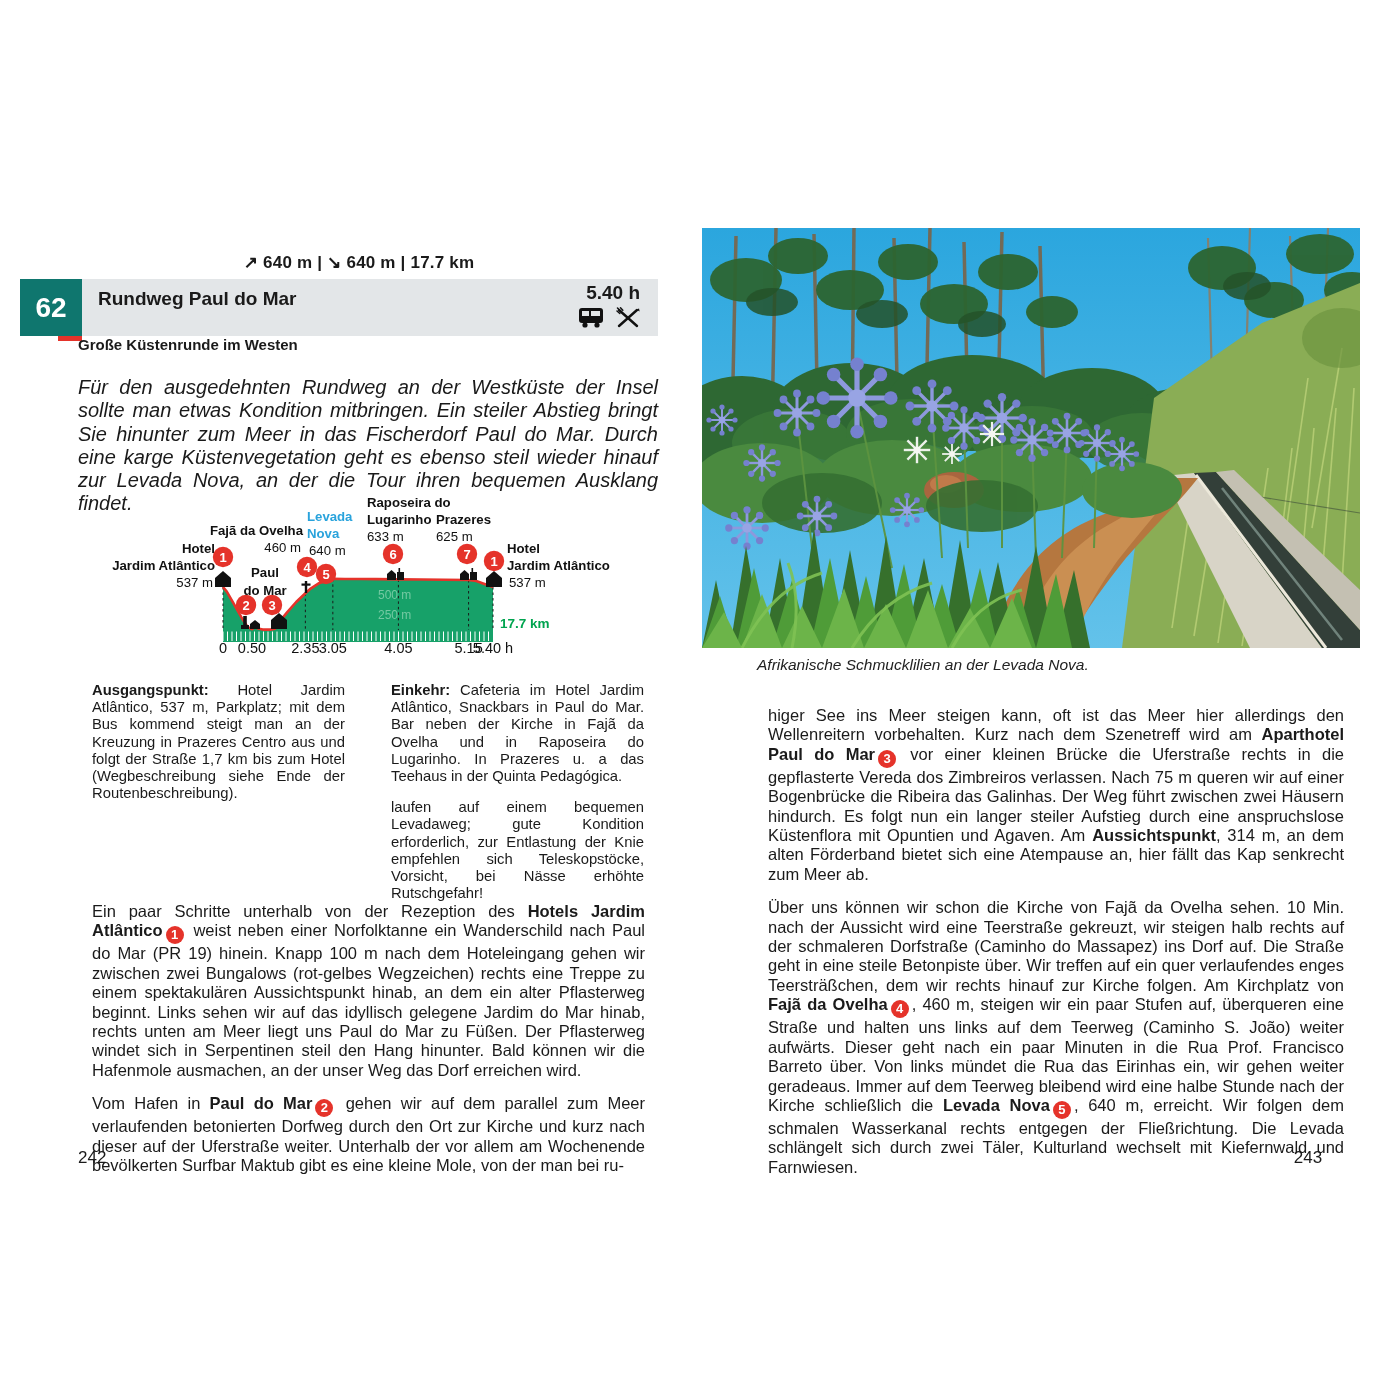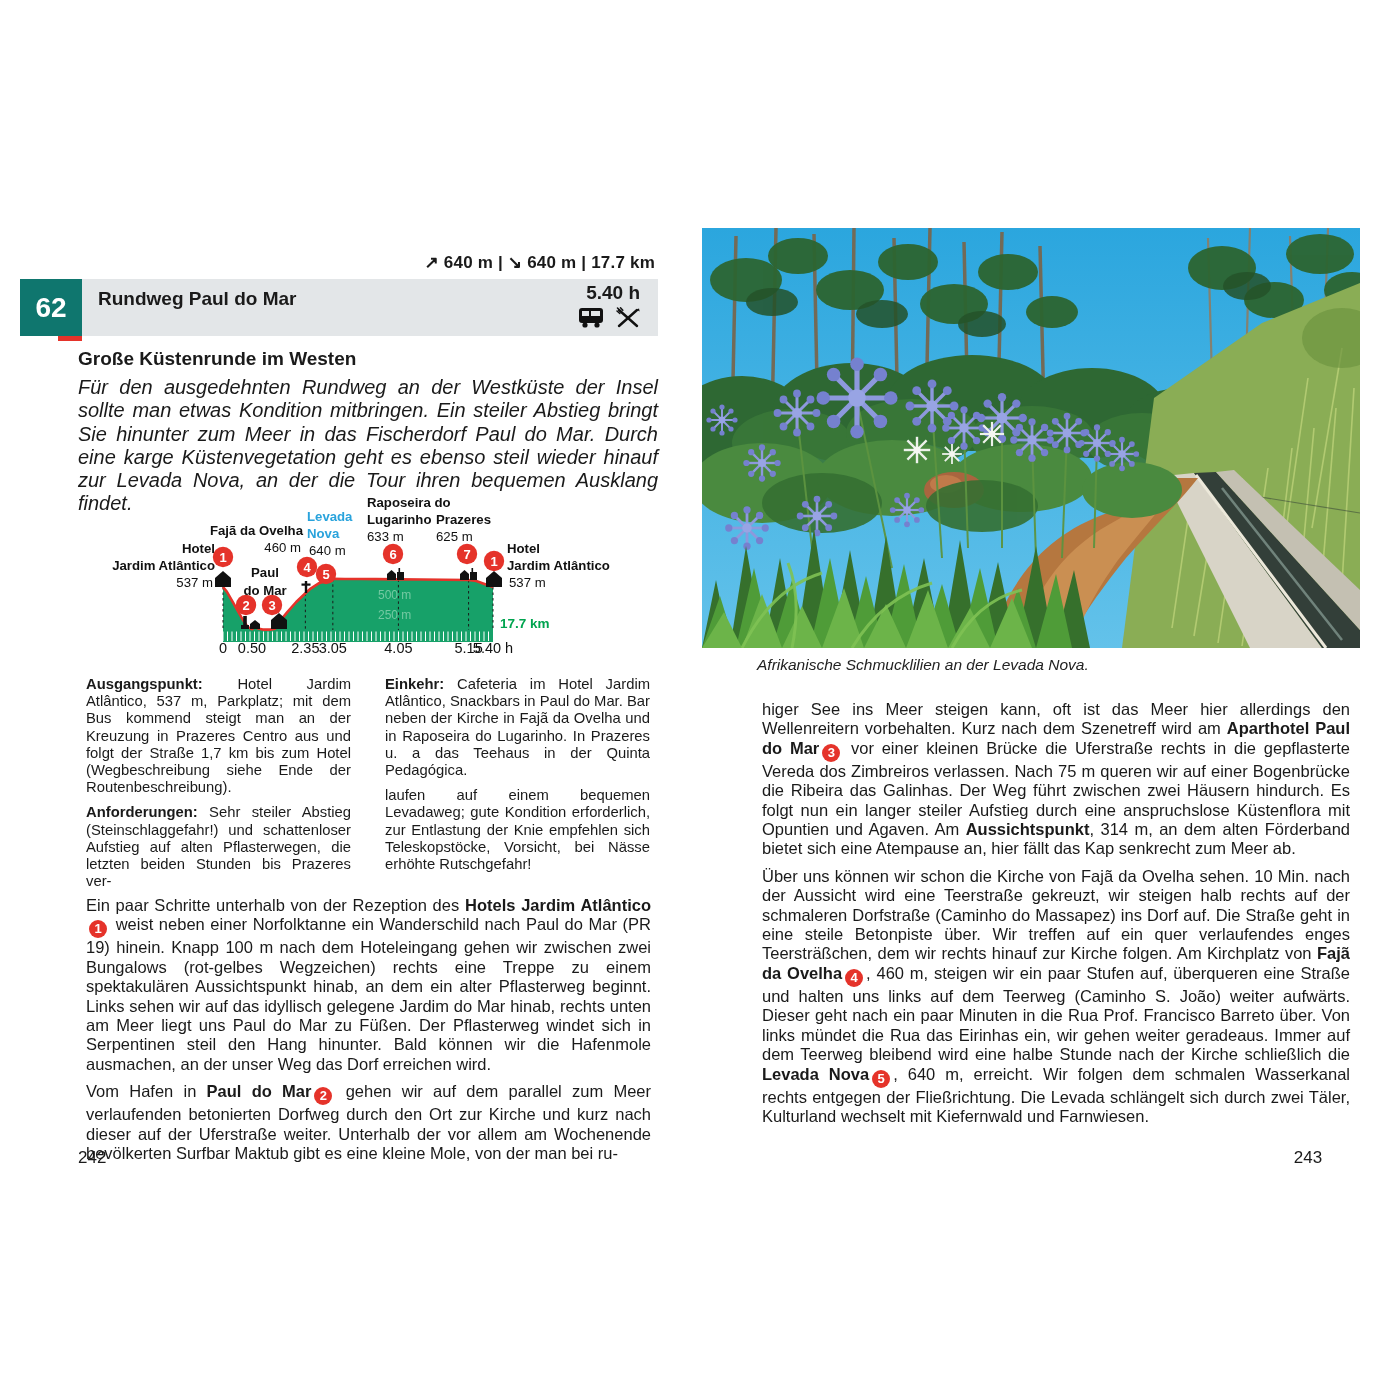--- a/index.html
+++ b/index.html
@@ -1,41 +1,41 @@
 <!DOCTYPE html>
 <html><head>
 <meta charset="utf-8">
 <style>
   html,body{margin:0;padding:0;background:#fff;}
   #canvas{position:relative;width:1400px;height:1400px;background:#ffffff;
           font-family:"Liberation Sans", sans-serif;color:#1a1a1a;overflow:hidden;}
   .abs{position:absolute;}
 
   
-  #stats-line{left:75px;top:252px;width:580px;text-align:right;font-size:17px;font-weight:bold;letter-spacing:.2px;}
+  #stats-line{left:69px;top:252px;width:580px;text-align:center;font-size:17px;font-weight:bold;letter-spacing:.2px;}
   #top-badge{left:20px;top:255px;width:62px;height:24px;background:#067f41;color:#fff;
              font-weight:bold;font-size:15px;text-align:center;line-height:24px;letter-spacing:1px;margin-top:31px;}
   #route-number{left:20px;top:279px;width:62px;height:57px;background:#0f766e;color:#fff;
                 font-weight:bold;font-size:28px;text-align:center;line-height:57px;}
   #red-tab{left:58px;top:336px;width:24px;height:5px;background:#e5332a;}
   #title-bar{left:82px;top:279px;width:576px;height:57px;background:#e3e6e8;}
   #route-title{left:98px;top:288px;font-size:19px;font-weight:bold;}
   #duration{left:400px;top:282px;width:240px;text-align:right;font-size:19px;font-weight:bold;}
   #hdr-icons{left:400px;top:307px;width:240px;text-align:right;}
   #hdr-icons svg{vertical-align:middle;margin-left:6px;}
 
-  #subheading{left:78px;top:348px;font-size:19px;font-weight:bold;}
+  #subheading{left:78px;top:336px;font-size:15px;font-weight:bold;}
   #intro{left:78px;top:376px;width:580px;font-size:20px;line-height:23.3px;font-style:italic;text-align:justify;}
 
   #chart{left:95px;top:487px;width:560px;height:180px;}
   #chart svg{font-family:"Liberation Sans", sans-serif;}
 
   .infocols{left:78px;top:668px;width:580px;display:flex;gap:18px;}
   .infocol{width:281px;font-size:14.8px;line-height:17.2px;text-align:justify;}
-  .infocol .para, .body .para{margin:8px;}
+  .infocol .para, .body .para{margin:14px;}
 
   .body{font-size:16.5px;line-height:19.4px;text-align:justify;}
   #body-left{left:78px;top:888px;width:581px;}
   #body-right{left:754px;top:692px;width:604px;}
 
   .marker{display:inline-block;width:18px;height:18px;border-radius:50%;background:#e5332a;
           color:#fff;font-weight:bold;font-size:13px;line-height:18px;text-align:center;
           margin:0 3px;vertical-align:-3px;}
 
   .pagenum{font-size:17px;}
@@ -212,21 +212,20 @@
         <text x="341" y="54" text-anchor="start" font-size="13.2" fill="#111" font-weight="normal">625 m</text>
         <text x="412" y="66" text-anchor="start" font-size="13.2" fill="#111" font-weight="bold">Hotel</text>
         <text x="412" y="83" text-anchor="start" font-size="13.2" fill="#111" font-weight="bold">Jardim Atlântico</text>
         <text x="414" y="100" text-anchor="start" font-size="13.2" fill="#111" font-weight="normal">537 m</text>
       </svg>
   </div>
 
   <div class="abs infocols">
     <div class="infocol">
         <div class="para"><b>Ausgangspunkt:</b><span> Hotel Jardim Atlântico, 537 m, Parkplatz; mit dem Bus kommend steigt man an der Kreuzung in Prazeres Centro aus und folgt der Straße 1,7 km bis zum Hotel (Wegbeschreibung siehe Ende der Routenbeschreibung).</span></div>
-        <div class="para"><b>Anforderungen:</b><span> Sehr steiler Abstieg (Steinschlaggefahr!) und schattenloser Aufstieg auf alten Pflasterwegen, die letzten beiden Stunden bis Prazeres ver-</span></div>
       </div>
     <div class="infocol">
         <div class="para"><b>Einkehr:</b><span> Cafeteria im Hotel Jardim Atlântico, Snackbars in Paul do Mar. Bar neben der Kirche in Fajã da Ovelha und in Raposeira do Lugarinho. In Prazeres u. a das Teehaus in der Quinta Pedagógica.</span></div>
         <div class="para"><span>laufen auf einem bequemen Levadaweg; gute Kondition erforderlich, zur Entlastung der Knie empfehlen sich Teleskopstöcke, Vorsicht, bei Nässe erhöhte Rutschgefahr!</span></div>
       </div>
   </div>
 
   <div class="abs body" id="body-left">
       <div class="para"><span>Ein paar Schritte unterhalb von der Rezeption des </span><b>Hotels Jardim Atlântico</b><span class="marker">1</span><span> weist neben einer Norfolktanne ein Wanderschild nach Paul do Mar (PR 19) hinein. Knapp 100 m nach dem Hoteleingang gehen wir zwischen zwei Bungalows (rot-gelbes Wegzeichen) rechts eine Treppe zu einem spektakulären Aussichtspunkt hinab, an dem ein alter Pflasterweg beginnt. Links sehen wir auf das idyllisch gelegene Jardim do Mar hinab, rechts unten am Meer liegt uns Paul do Mar zu Füßen. Der Pflasterweg windet sich in Serpentinen steil den Hang hinunter. Bald können wir die Hafenmole ausmachen, an der unser Weg das Dorf erreichen wird.</span></div>
       <div class="para"><span>Vom Hafen in </span><b>Paul do Mar</b><span class="marker">2</span><span> gehen wir auf dem parallel zum Meer verlaufenden betonierten Dorfweg durch den Ort zur Kirche und kurz nach dieser auf der Uferstraße weiter. Unterhalb der vor allem am Wochenende bevölkerten Surfbar Maktub gibt es eine kleine Mole, von der man bei ru-</span></div>

